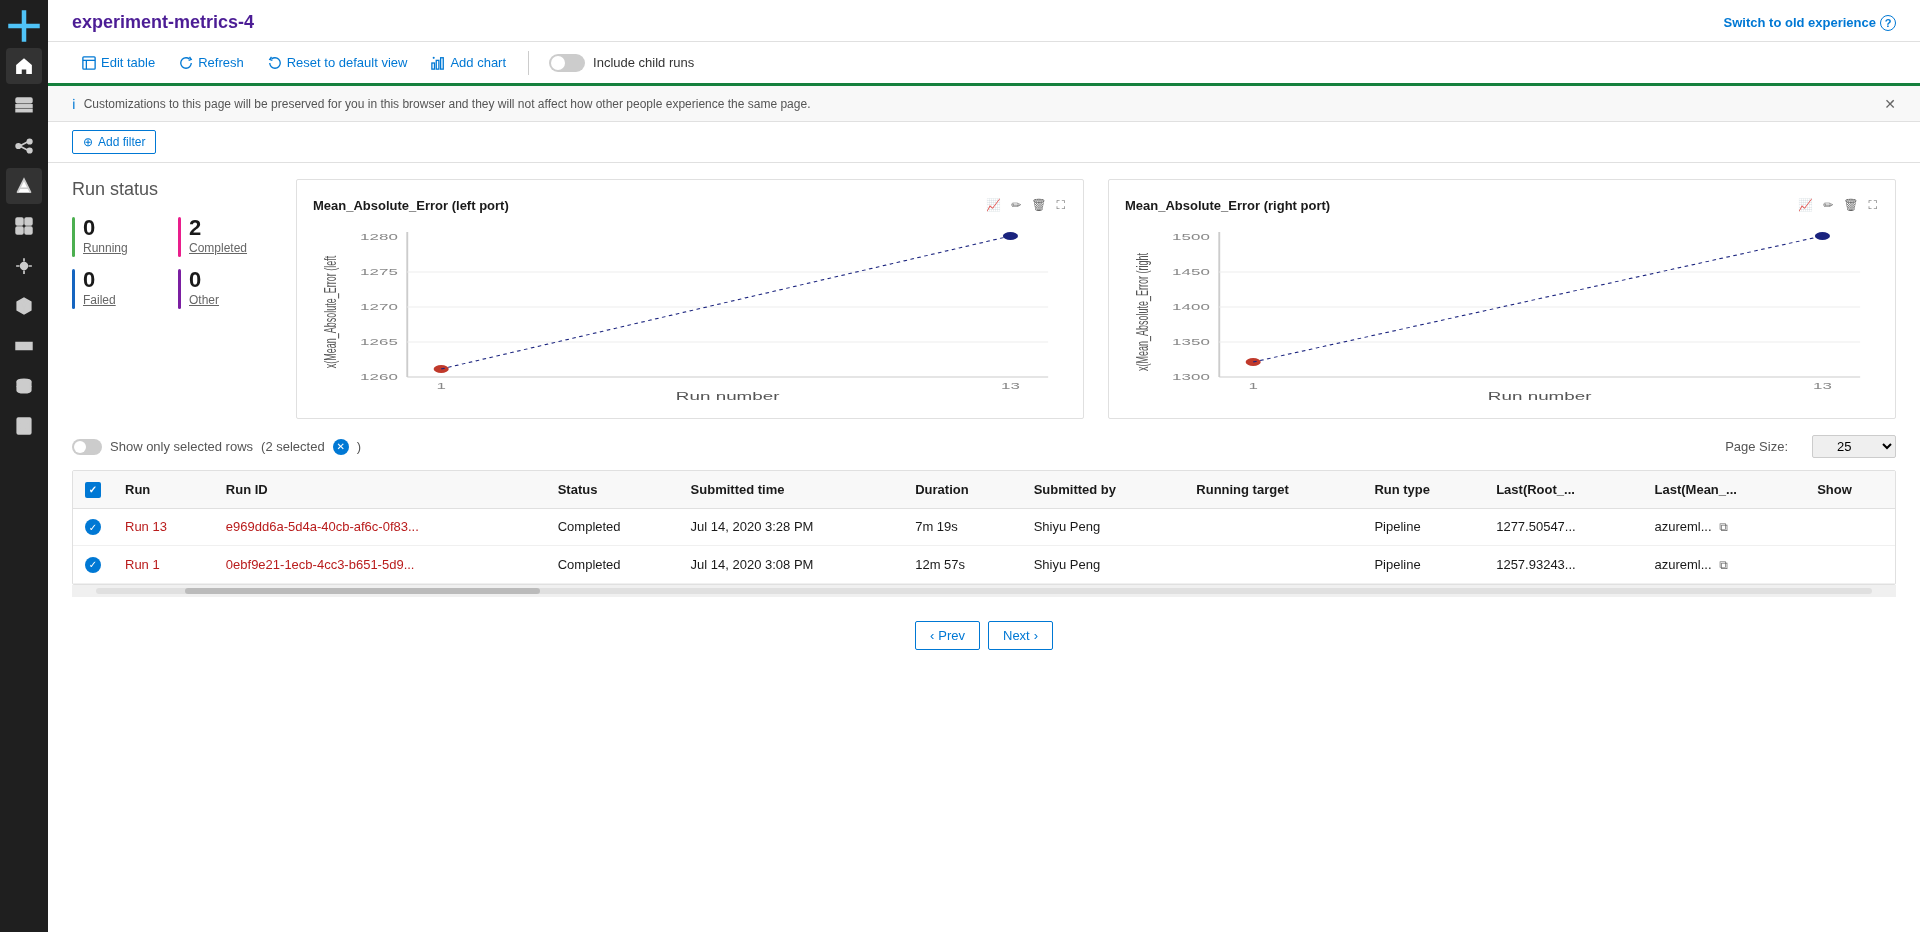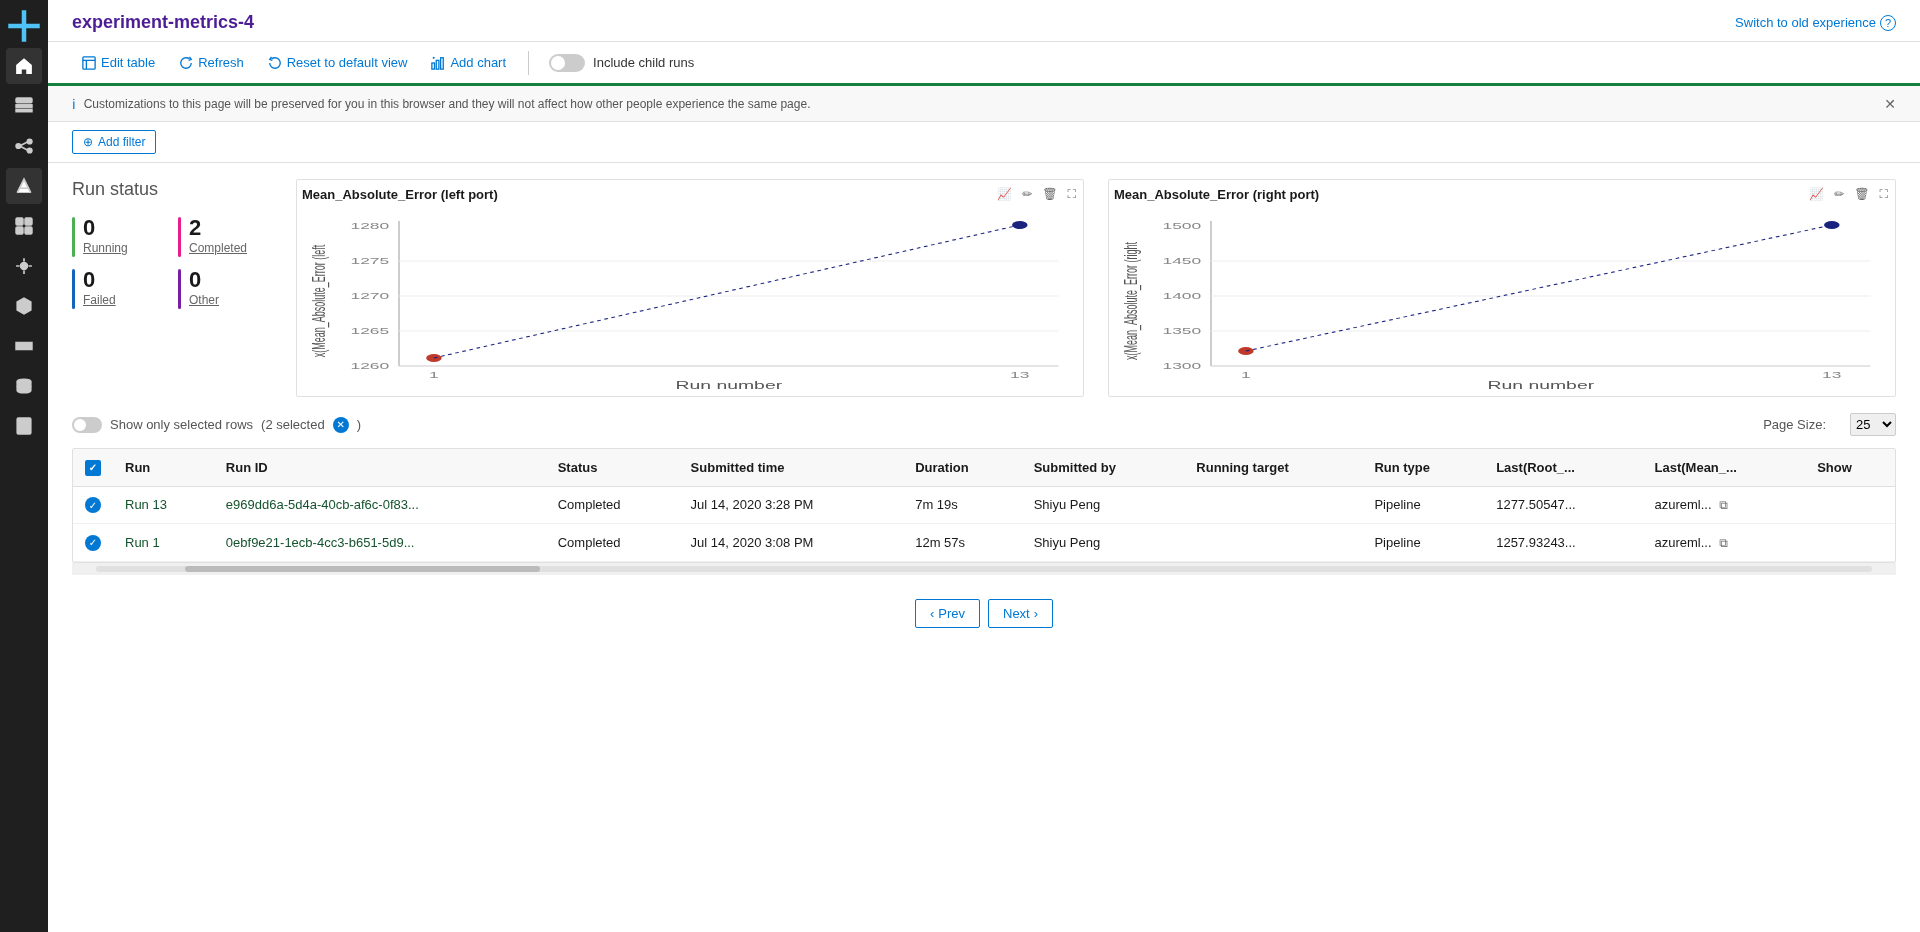--- a/index.html
+++ b/index.html
@@ -56,20 +56,21 @@
       font-weight: 600;
       color: #4c1d95;
     }
     .switch-link {
       color: #0078d4;
       text-decoration: none;
       font-size: 13px;
       display: flex;
       align-items: center;
       gap: 4px;
+      font-weight: bold;
     }
 
     
     .toolbar {
       display: flex;
       align-items: center;
       padding: 8px 24px;
       gap: 4px;
       border-bottom: 3px solid #15803d;
     }
@@ -207,21 +208,21 @@
     
     .charts-container {
       flex: 1;
       display: flex;
       gap: 24px;
     }
     .chart-box {
       flex: 1;
       border: 1px solid #e0e0e0;
       border-radius: 2px;
-      padding: 5px;
+      padding: 16px;
       min-width: 0;
     }
     .chart-header {
       display: flex;
       align-items: center;
       justify-content: space-between;
       margin-bottom: 8px;
     }
     .chart-title {
       font-size: 13px;
@@ -289,21 +290,21 @@
       cursor: pointer;
     }
     .page-size-container {
       display: flex;
       align-items: center;
       gap: 24px;
       font-size: 13px;
       color: #555;
     }
     .page-size-select {
-      padding: 2px 1px;
+      padding: 2px 20px;
       border: 1px solid #ccc;
       border-radius: 2px;
       font-size: 13px;
     }
 
     
     .table-container {
       border: 1px solid #e0e0e0;
       border-radius: 2px;
       overflow-x: auto;
@@ -326,21 +327,21 @@
     }
     tbody tr {
       border-bottom: 1px solid #f0f0f0;
     }
     tbody td {
       padding: 10px 12px;
       white-space: nowrap;
       color: #1a1a1a;
     }
     .td-link {
-      color: #14532d;
+      color: #b91c1c;
       text-decoration: none;
       cursor: pointer;
     }
     .checkbox-cell {
       width: 32px;
       text-align: center;
     }
     .check-icon {
       display: inline-flex;
       align-items: center;

